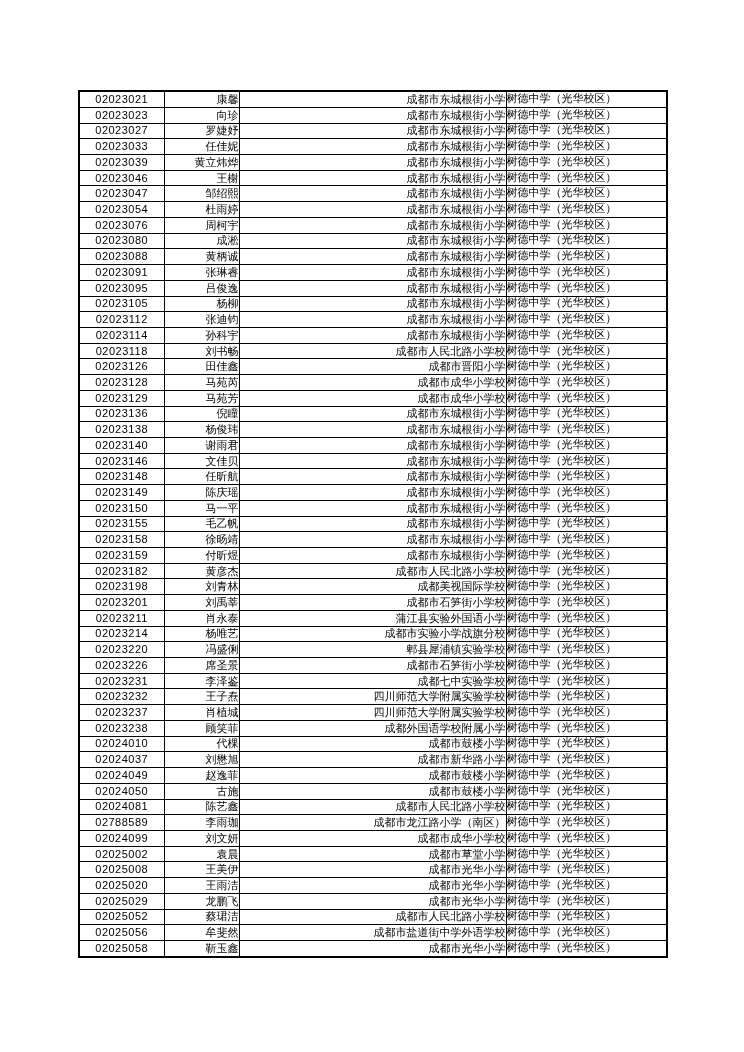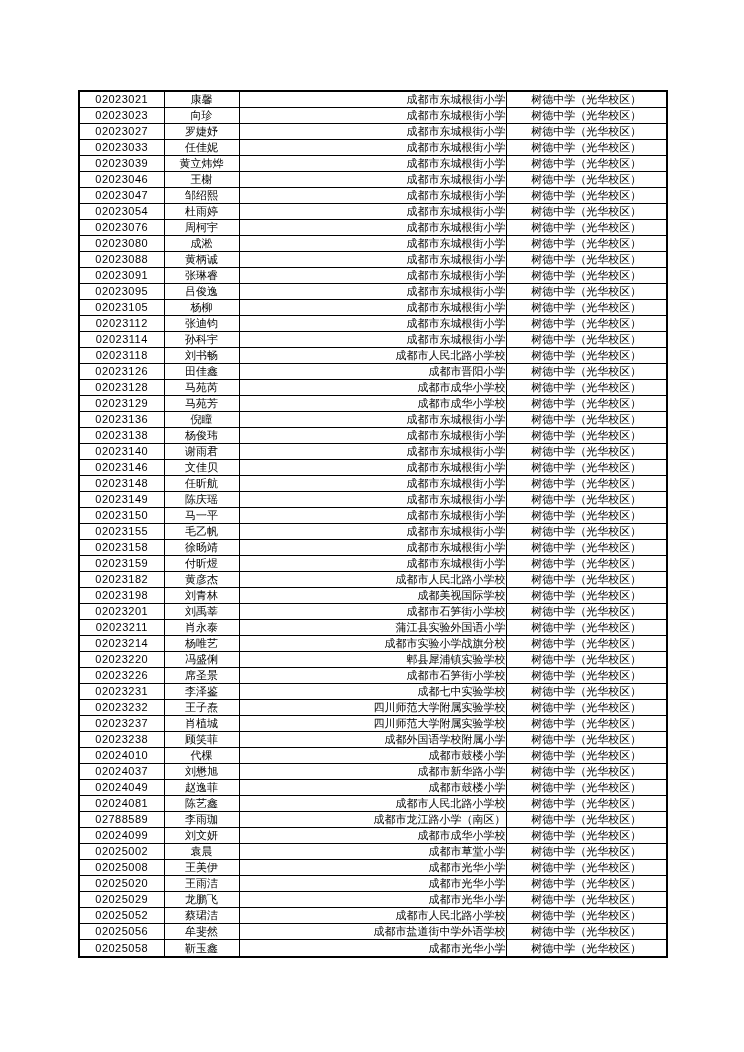--- a/index.html
+++ b/index.html
@@ -30,23 +30,23 @@
   table.roster td {
     border: 1px solid #000000;
     font-size: 11px;
     line-height: 1;
     padding: 0;
     vertical-align: middle;
     overflow: hidden;
     white-space: nowrap;
   }
   td.c-id      { text-align: center; letter-spacing: 0.5px; }
-  td.c-name    { text-align: center; }
+  td.c-name    { text-align: right; }
   td.c-school  { text-align: right; padding-left: 3px; }
-  td.c-dest    { text-align: center; }
+  td.c-dest    { text-align: left; font-family: Liberation Mono, monospace; }
 </style>
 </head>
 <body>
 
 <div class="page">
   <table class="roster">
     <colgroup>
       <col style="width:85px">
       <col style="width:75px">
       <col style="width:267px">
@@ -311,20 +311,26 @@
       <td class="c-school">成都市新华路小学</td>
       <td class="c-dest">树德中学（光华校区）</td>
     </tr>
         <tr>
       <td class="c-id">02024049</td>
       <td class="c-name">赵逸菲</td>
       <td class="c-school">成都市鼓楼小学</td>
       <td class="c-dest">树德中学（光华校区）</td>
     </tr>
         <tr>
+      <td class="c-id">02024050</td>
+      <td class="c-name">古施</td>
+      <td class="c-school">成都市鼓楼小学</td>
+      <td class="c-dest">树德中学（光华校区）</td>
+    </tr>
+        <tr>
       <td class="c-id">02024081</td>
       <td class="c-name">陈艺鑫</td>
       <td class="c-school">成都市人民北路小学校</td>
       <td class="c-dest">树德中学（光华校区）</td>
     </tr>
         <tr>
       <td class="c-id">02788589</td>
       <td class="c-name">李雨珈</td>
       <td class="c-school">成都市龙江路小学（南区）</td>
       <td class="c-dest">树德中学（光华校区）</td>

